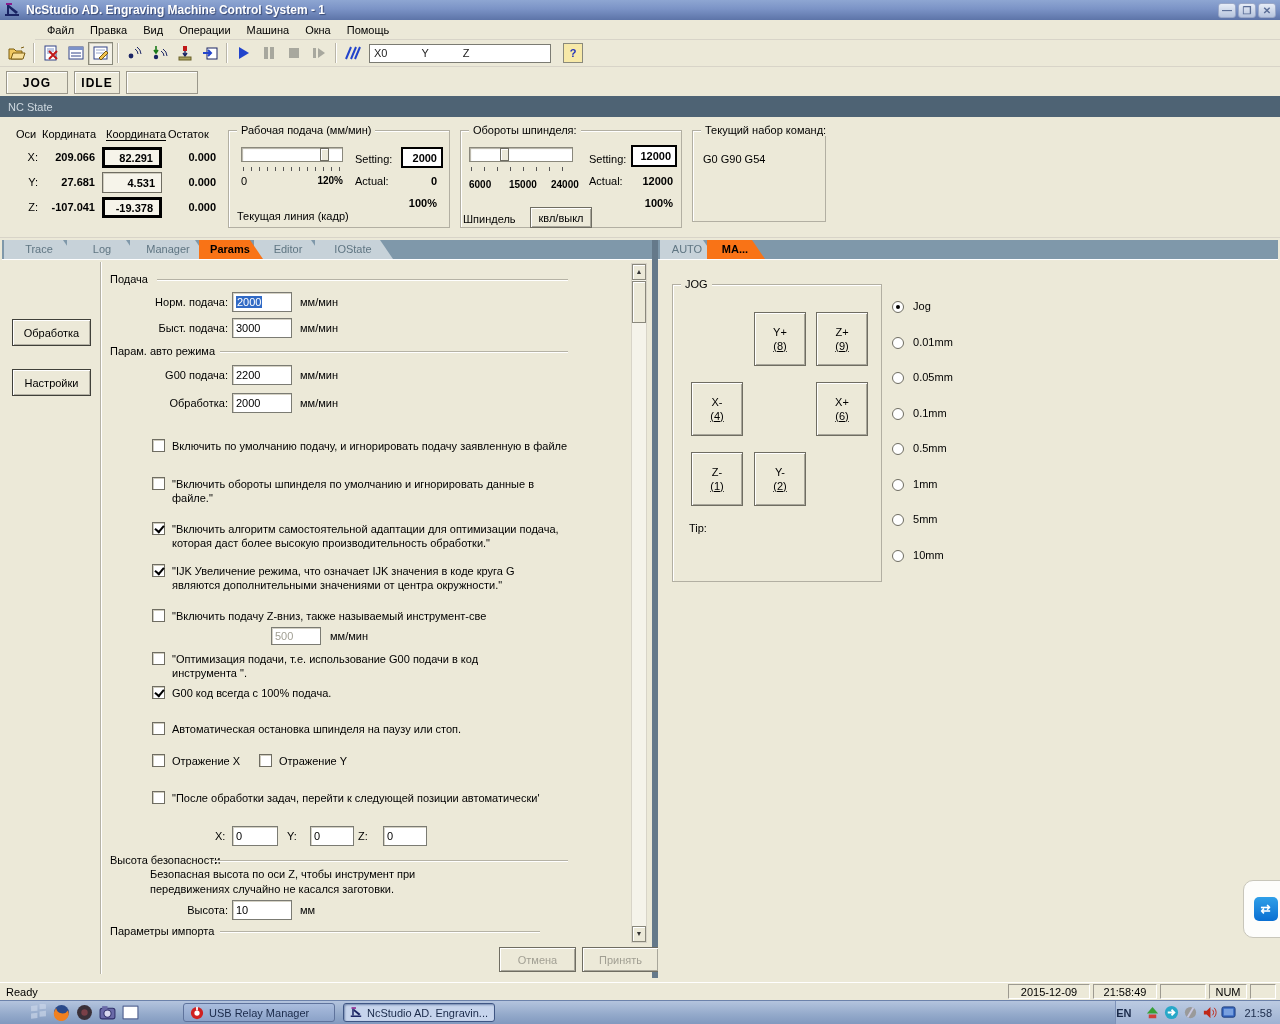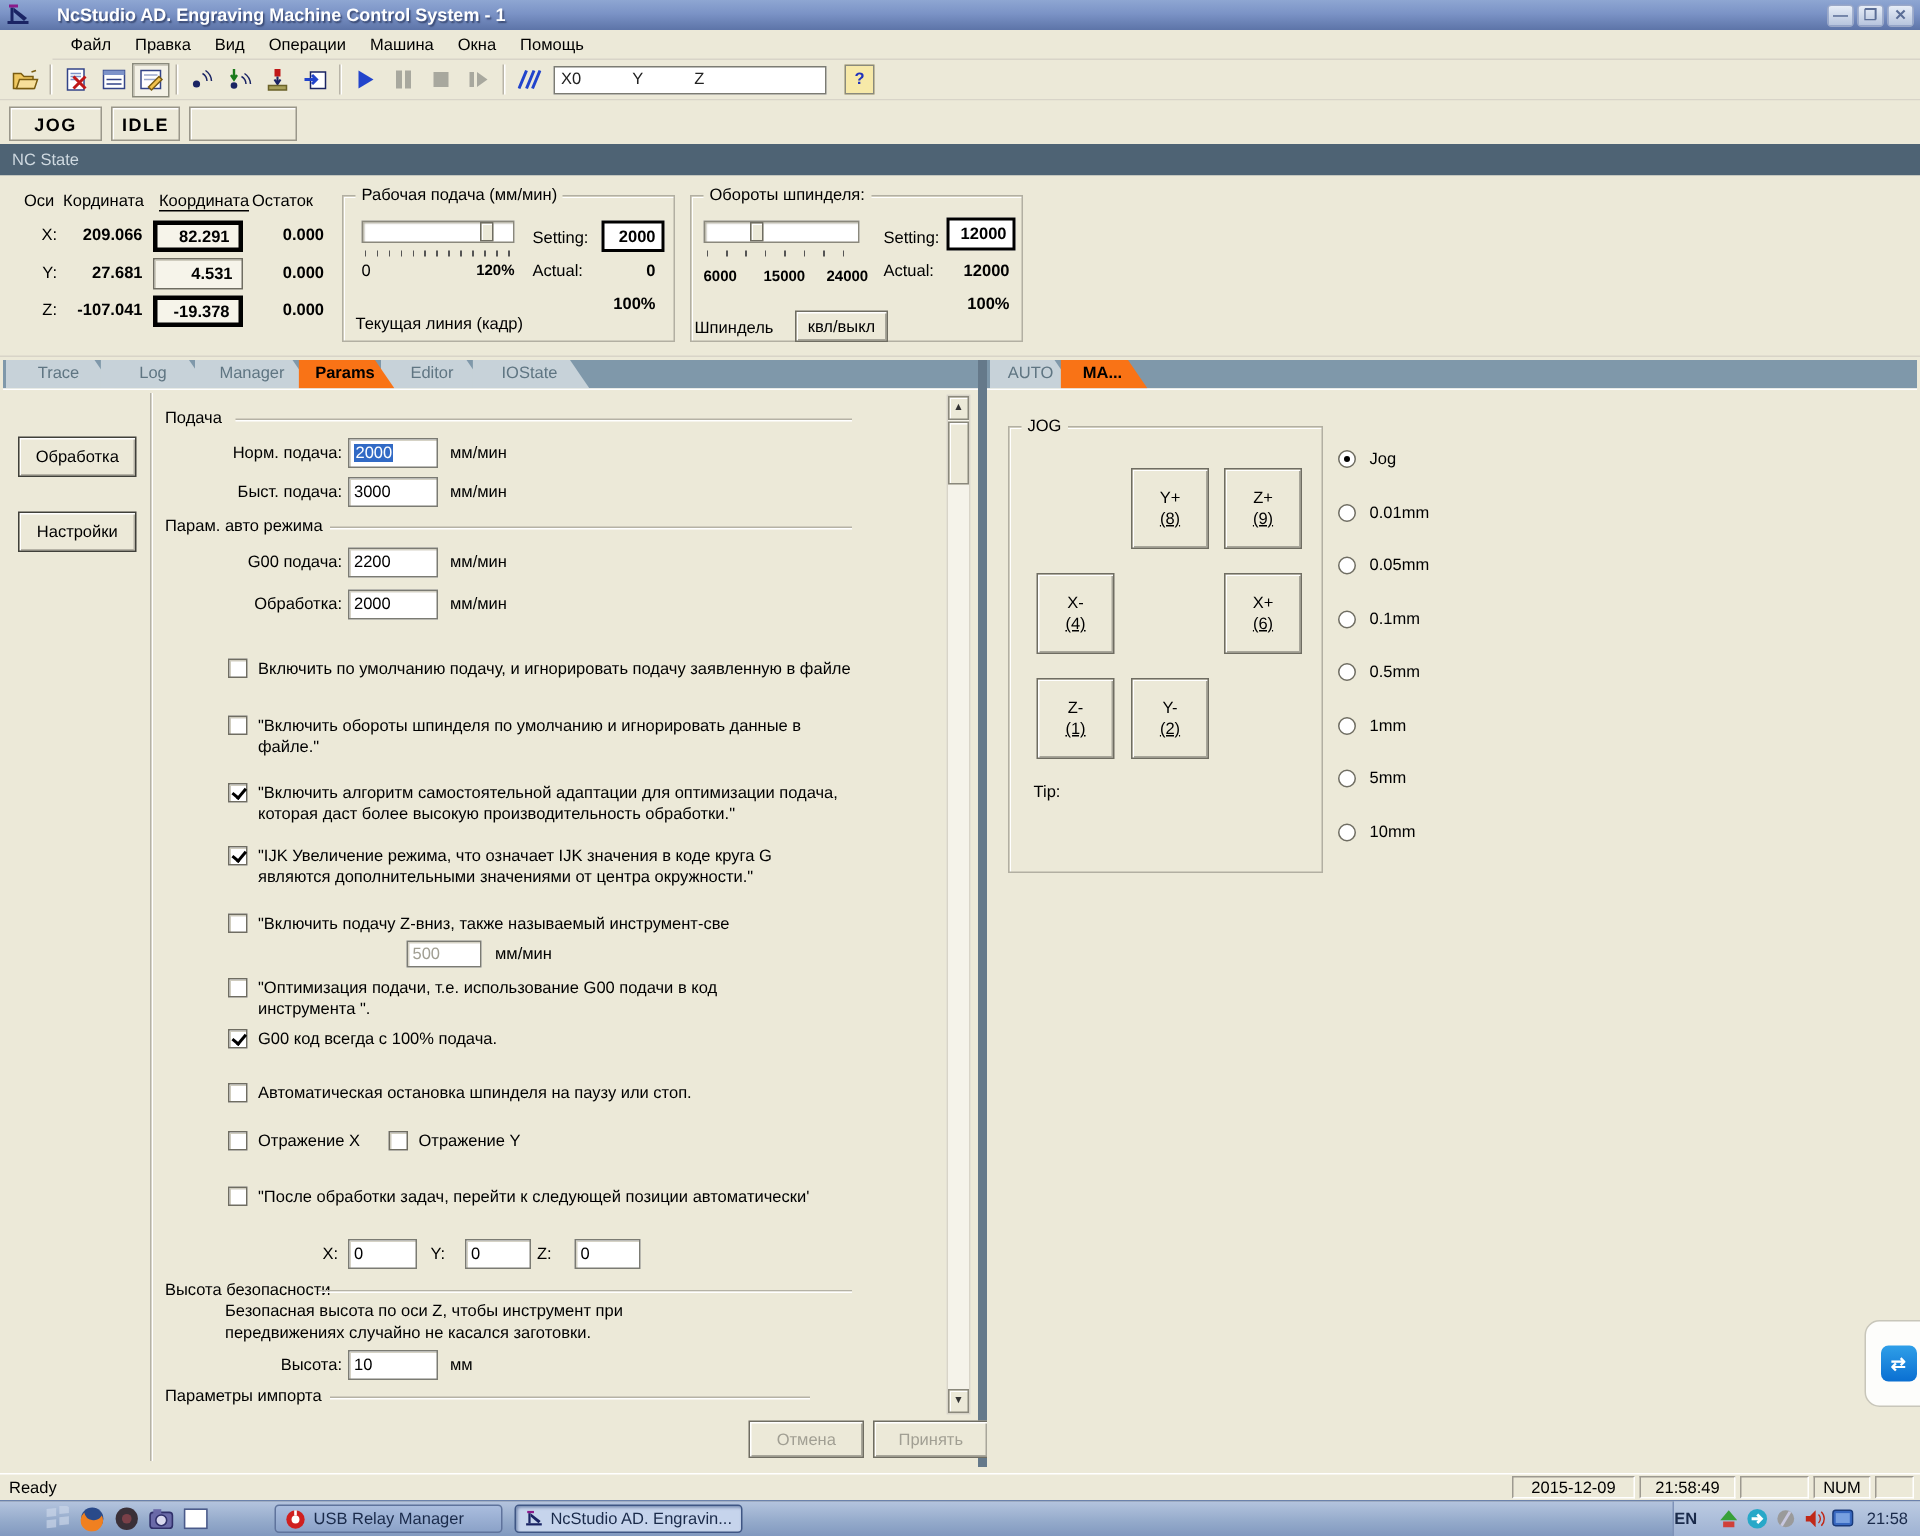--- a/index.html
+++ b/index.html
@@ -6,21 +6,21 @@
   html,body { width:1280px; height:1024px; }
   body { position:relative; overflow:hidden; background:#ece9d8;
          font-family:"Liberation Sans", sans-serif; font-size:11px; color:#000; }
   .abs { position:absolute; }
 
   
   #titlebar { left:0; top:0; width:1280px; height:20px;
     background:linear-gradient(180deg,#8fa6d0 0%,#7b93c6 8%,#6d86bd 55%,#54689b 100%);
     background:linear-gradient(180deg,#8ea6d2 0%,#7b93c6 45%,#5d74a8 100%);
     display:flex; align-items:center; padding:0 4px; }
-  #titlebar .title { color:#fff; font-weight:bold; font-size:12px; text-shadow:1px 1px 1px #3a4a74; margin-left:18px; white-space:nowrap;text-align:right;}
+  #titlebar .title { color:#fff; font-weight:bold; font-size:12px; text-shadow:1px 1px 1px #3a4a74; margin-left:6px; white-space:nowrap;text-align:right;}
   .winbtn { width:18px; height:15px; margin-left:2px; border:1px solid #9aa8c8; border-radius:3px;
     background:linear-gradient(180deg,#e7edf7,#b6c4dd); color:#5a6d96; font-size:10px; line-height:13px;
     text-align:center; font-weight:bold; }
   .appicon { width:16px; height:16px; flex:0 0 16px; }
 
   
   #menubar { left:0; top:20px; width:1280px; height:20px; background:#ece9d8;
     border-bottom:1px solid #d8d4c8; display:flex; align-items:center; padding-left:4px;margin-left:35px; }
   .menuitem { padding:2px 8px; }
 
@@ -62,21 +62,21 @@
   #main { left:0; top:240px; width:1280px; height:742px; background:#ece9d8; }
   .tabstrip { position:absolute; top:0; height:19px; background:#7f98aa; display:flex; align-items:flex-end; padding-left:2px; }
   .tab { height:19px; display:flex; align-items:center; justify-content:center; padding:0 10px 2px 8px;
     clip-path:polygon(0 0, calc(100% - 13px) 0, 100% 100%, 0 100%);
     background:#c7d2d9; color:#5f7582; margin-right:-9px; }
   .tab.active { background:#f97316; color:#000; font-weight:bold; z-index:2; }
   .panelbody { position:absolute; background:#ece9d8; border-top:1px solid #fff; }
 
   .sidebtn { position:absolute; width:79px; height:27px; border:1px solid #40403a;
     background:#ece9d8; box-shadow:inset 1px 1px 0 #fff, inset -1px -1px 0 #b5b2a5;
-    display:flex; align-items:center; justify-content:center; }
+    display:flex; align-items:center; justify-content:center;margin-top:28px; }
 
   .sect-line { position:absolute; height:2px; border-top:1px solid #b5b2a5; border-bottom:1px solid #fff; }
 
   .cb { position:relative; display:inline-block; width:13px; height:13px; background:#fff;
     border:1px solid #6f6d62; box-shadow:inset 1px 1px 0 #cfccbe; vertical-align:top; flex:0 0 13px; }
   .cb.checked::after { content:""; position:absolute; left:2px; top:2px; width:7px; height:4px;
     border-left:2px solid #000; border-bottom:2px solid #000; transform:rotate(-50deg); }
   .cbrow { display:flex; gap:7px; align-items:flex-start; }
   .cbtext { line-height:14px; }
 
@@ -321,20 +321,24 @@
     </div>
     <span class="abs" style="left:128px;top:44px">Actual:</span>
     <span class="abs rtxt bold" style="left:156px;top:44px;width:56px">12000</span>
     <span class="abs rtxt bold" style="left:156px;top:66px;width:56px">100%</span>
     <span class="abs" style="left:2px;top:82px;width:57px;overflow:hidden;white-space:nowrap">Шпиндель</span>
     <div class="btn abs" style="left:59px;top:76px;width:62px;height:21px">
       <span>квл/выкл</span>
     </div>
   </div>
 
+  <div class="grp abs" style="left:692px;top:13px;width:134px;height:92px">
+    <span class="leg">Текущий набор команд:</span>
+    <span class="abs" style="left:10px;top:22px">G0 G90 G54</span>
+  </div>
 </div>
 
 <div id="main" class="abs">
 
   <div class="abs" style="left:652px;top:0;width:6px;height:738px;background:#65798a"></div>
 
   <div class="tabstrip" style="left:2px;width:650px">
     <span class="tab" style="width:72px">Trace</span>
     <span class="tab" style="width:72px">Log</span>
     <span class="tab" style="width:78px">Manager</span>

